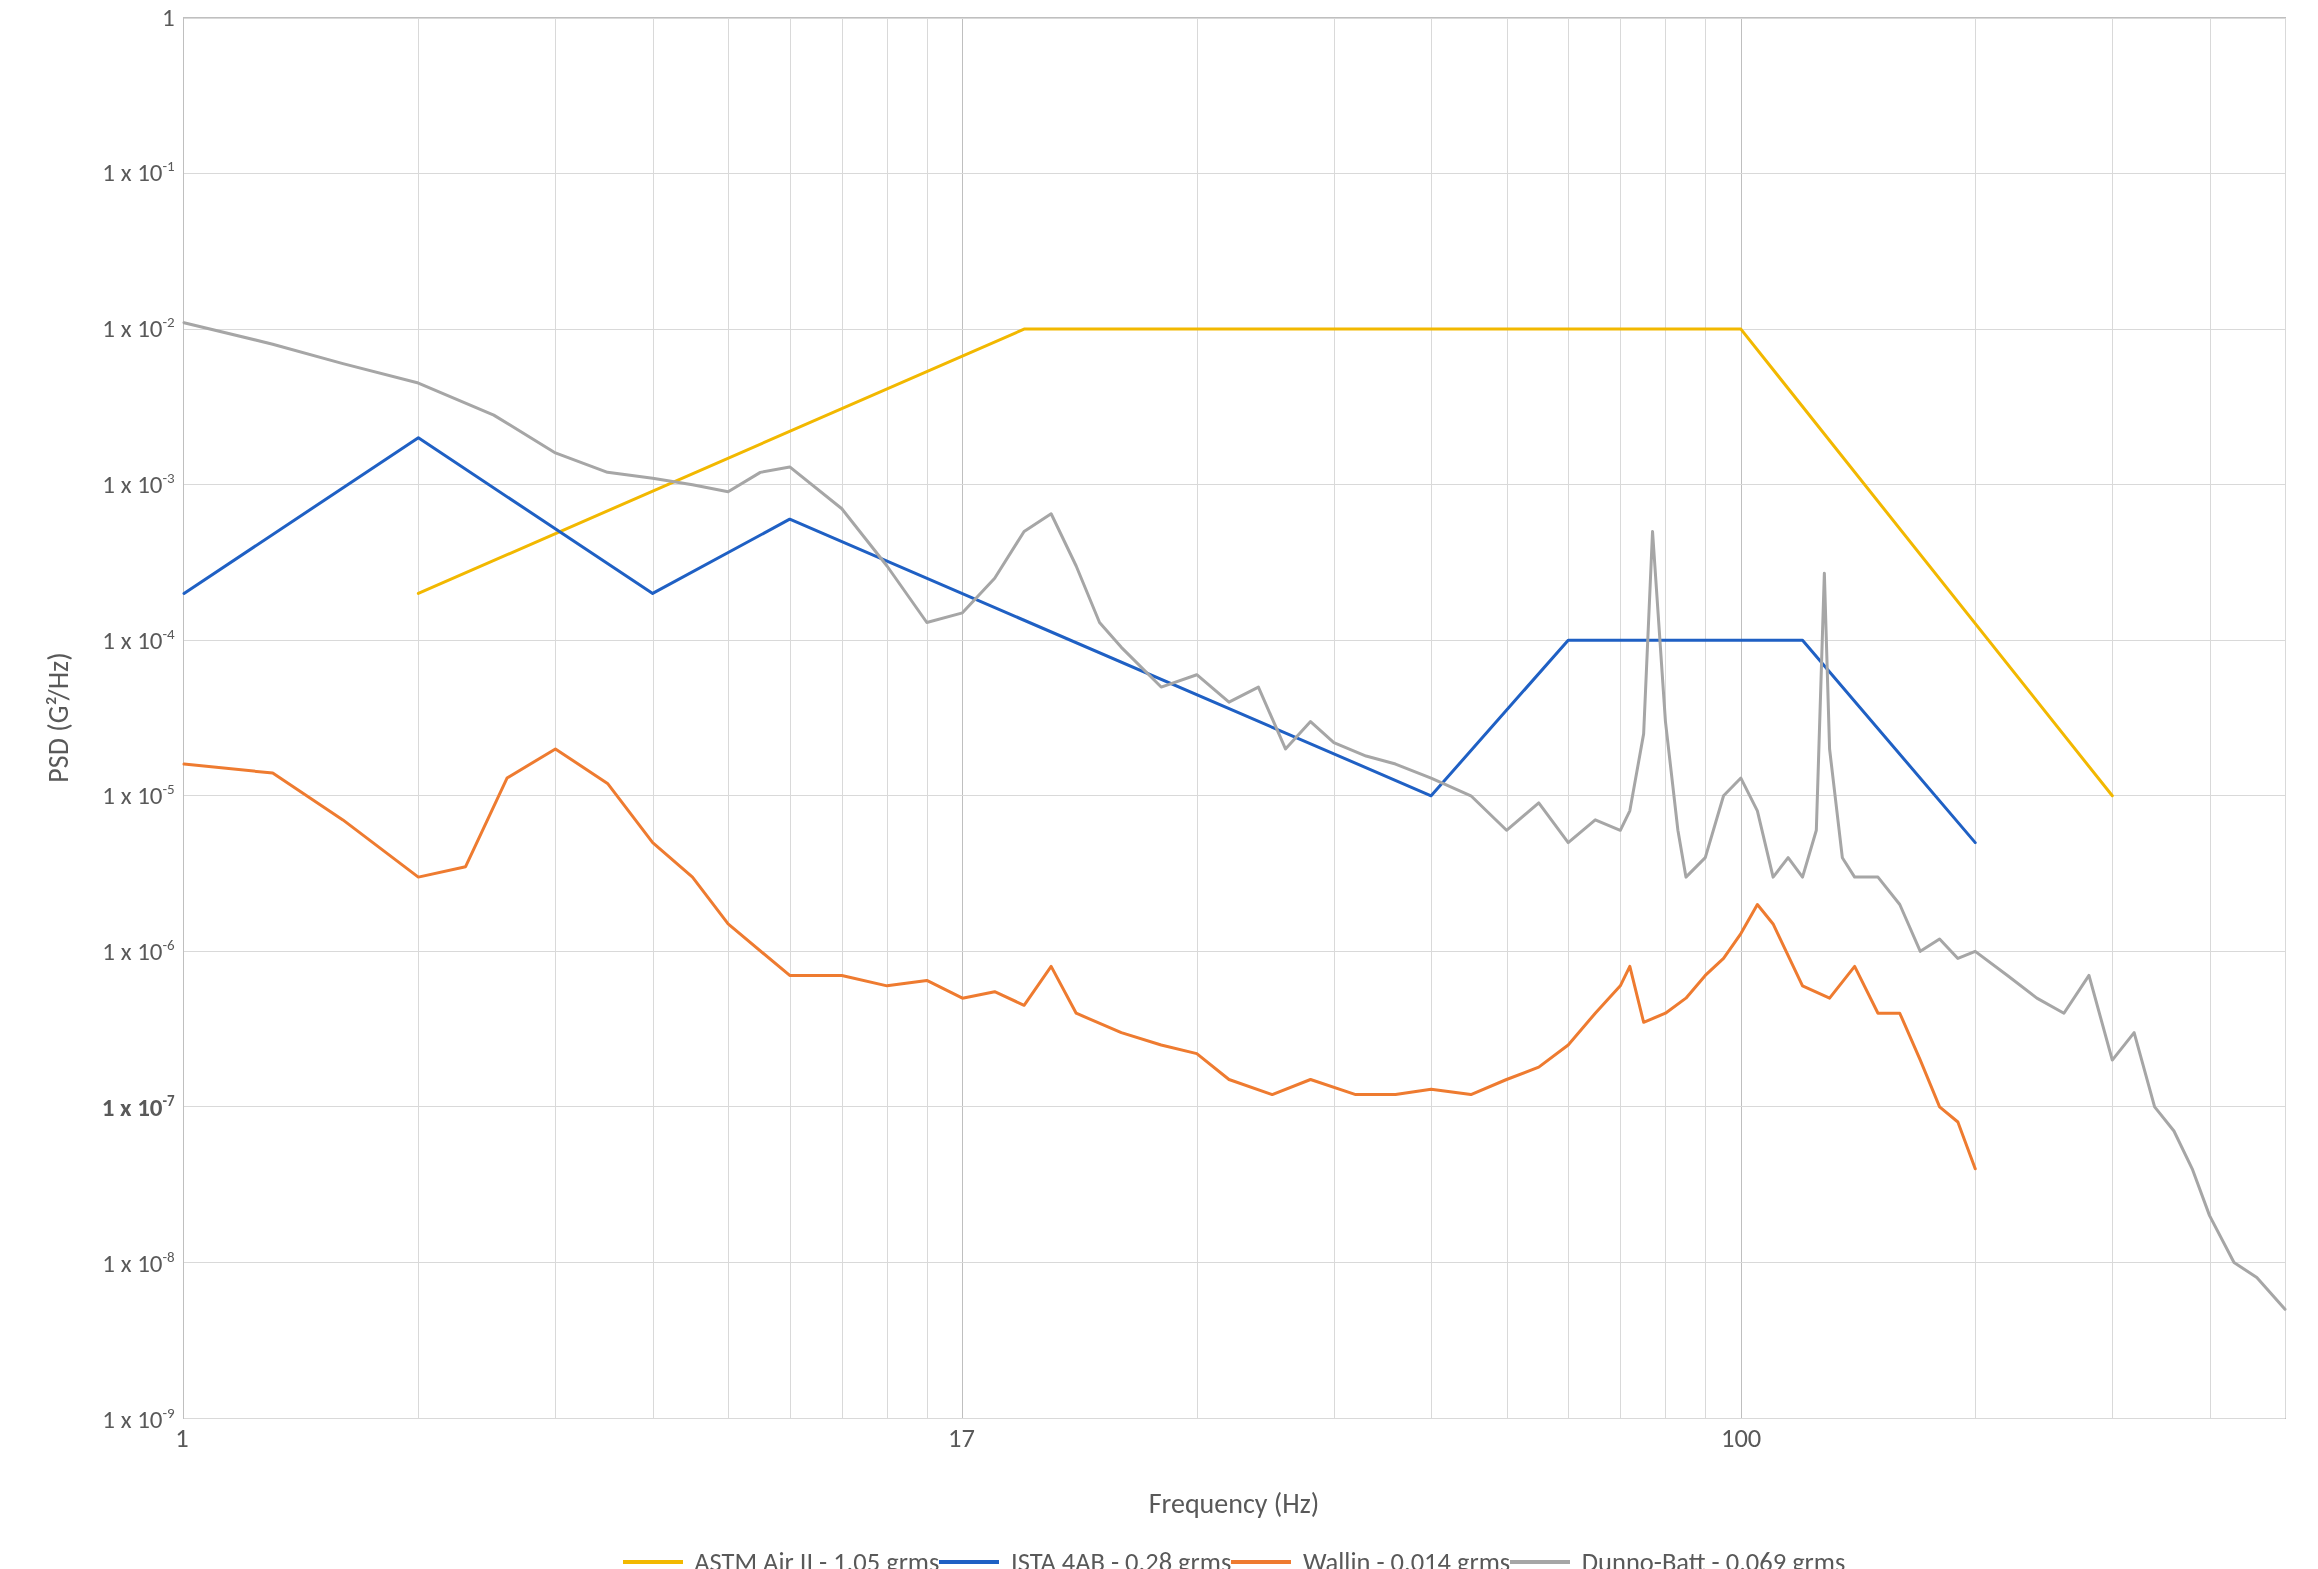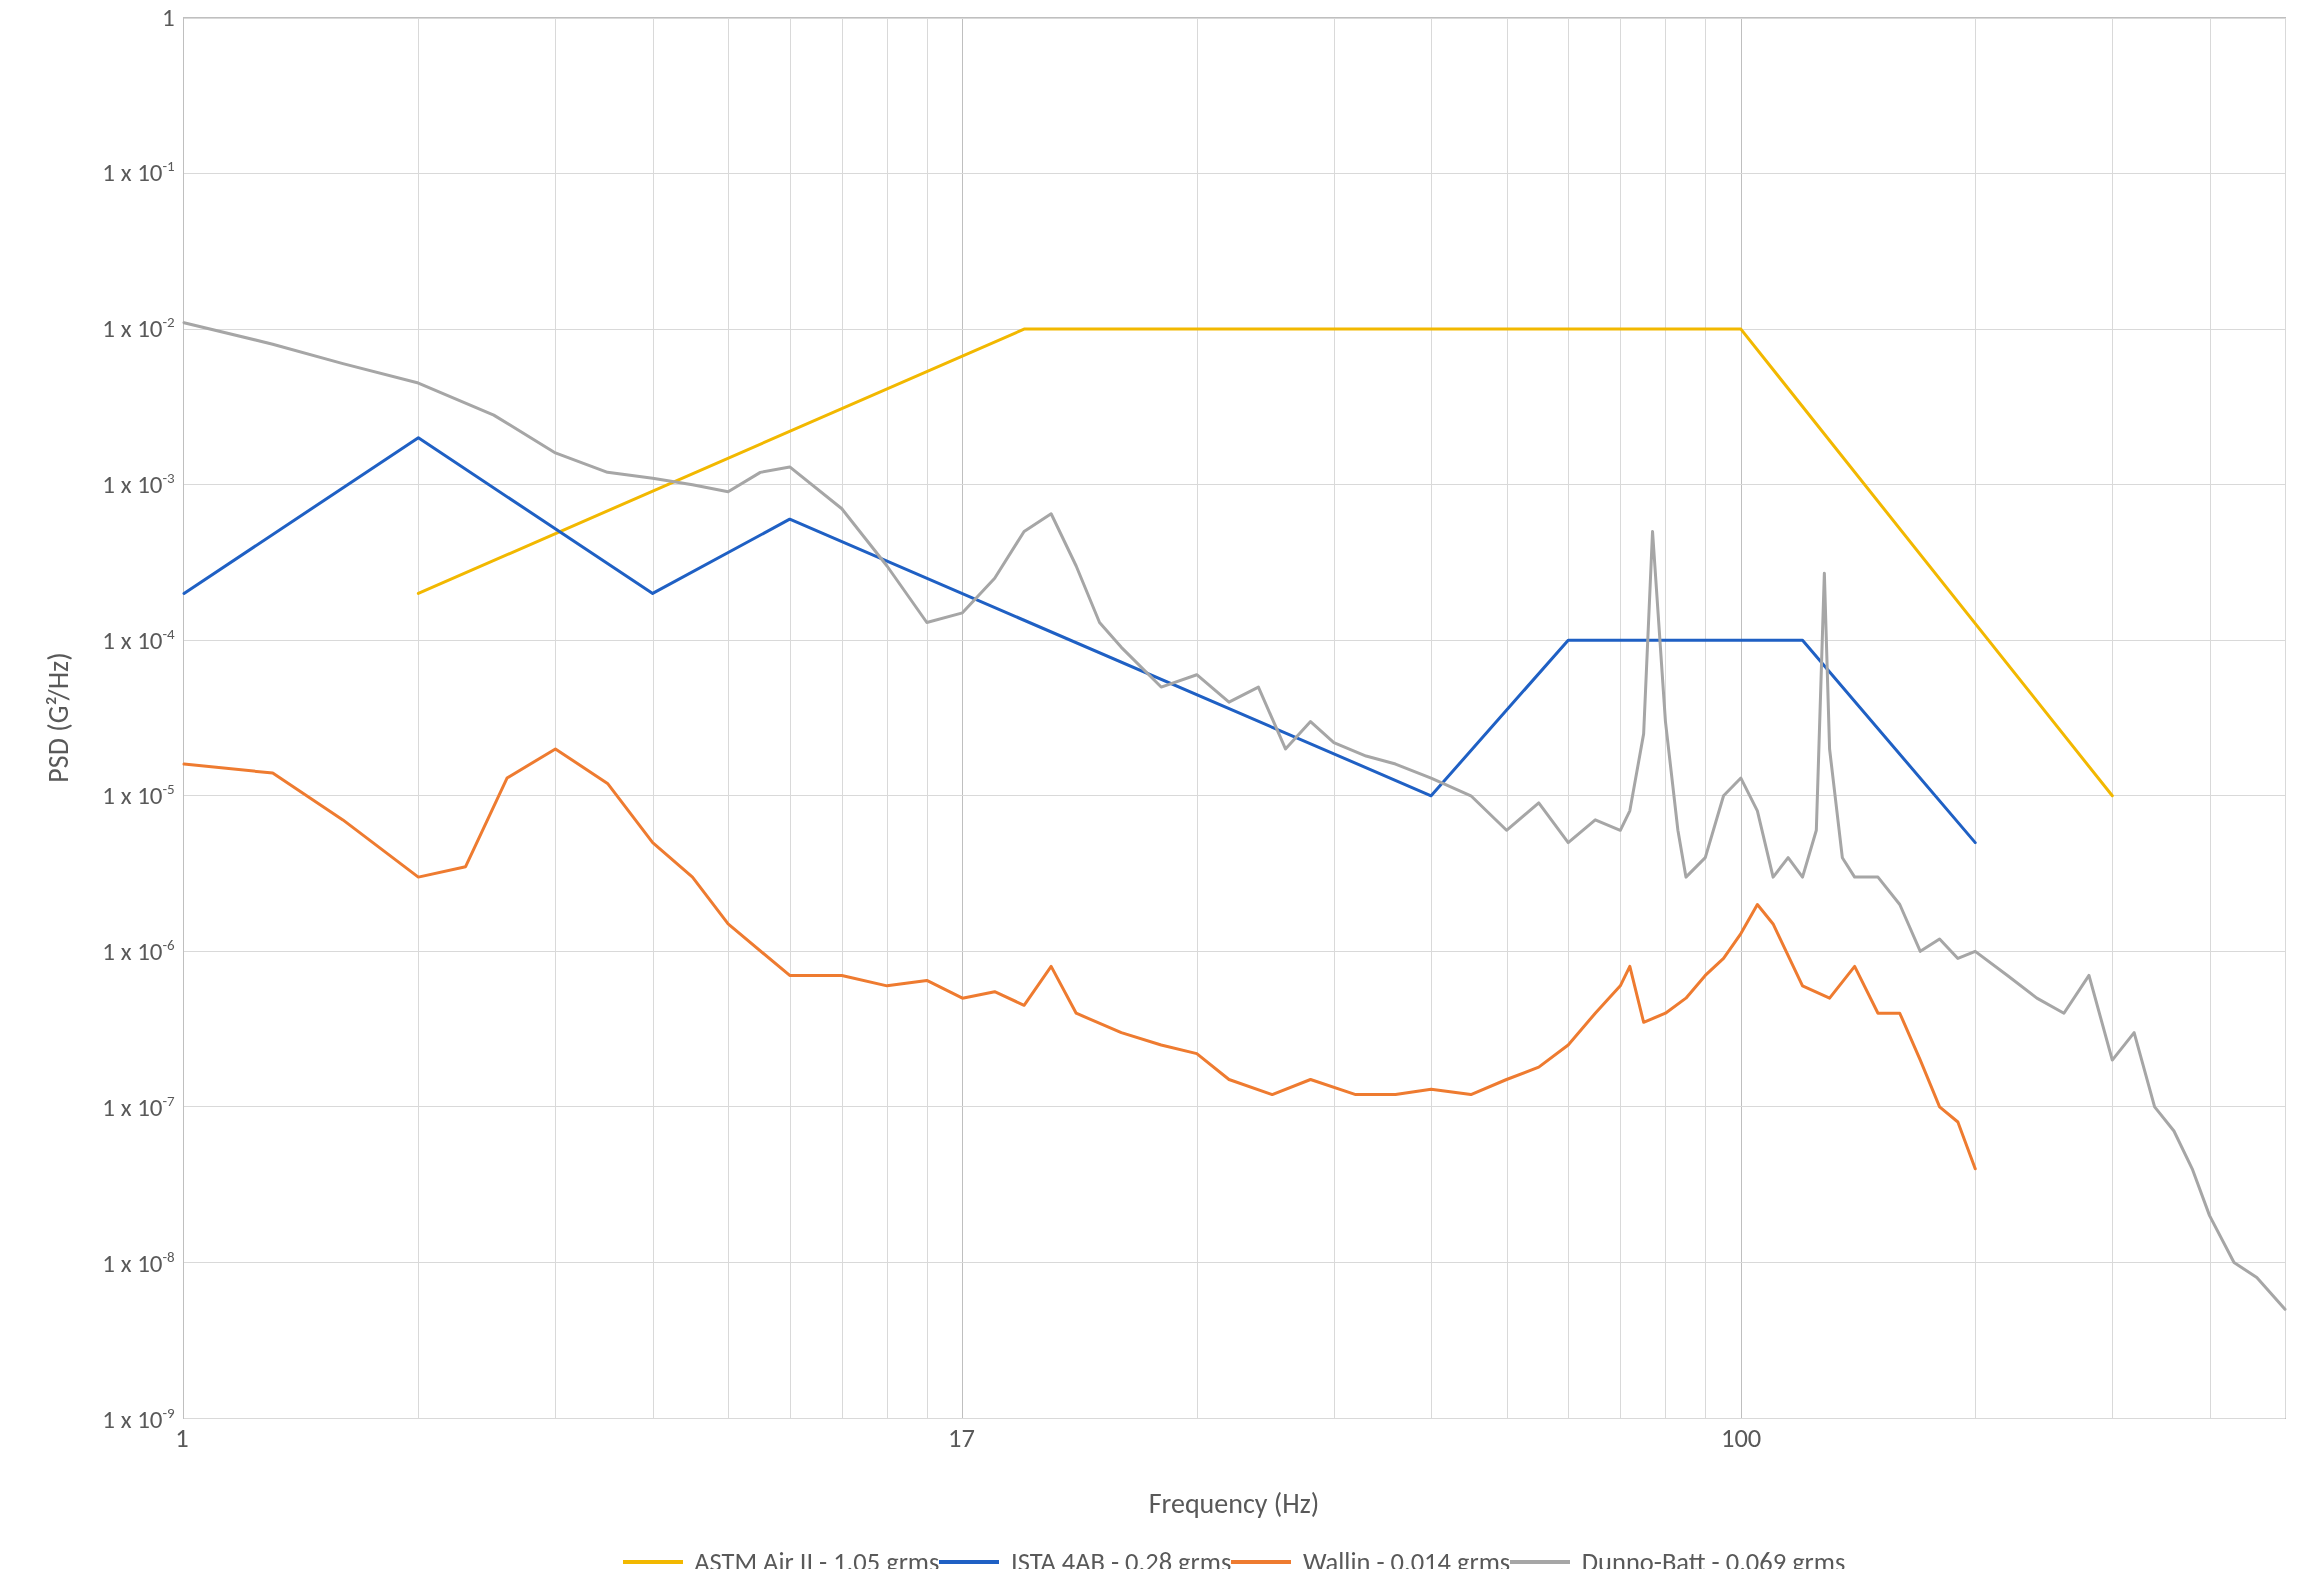--- a/index.html
+++ b/index.html
@@ -41,21 +41,21 @@
 <div class="wrap">
   <div class="plot-row">
     <div class="ylabel-col">
       <div class="ylabel">
         <span>PSD (G²/Hz)</span>
       </div>
     </div>
     <div class="yticks-col" id="yticks">
         <div class="ytick" style="top: 100%;">1 x 10<sup>-9</sup></div>
         <div class="ytick" style="top: 88.8889%;">1 x 10<sup>-8</sup></div>
-        <div class="ytick" style="top: 77.7778%;">1 x 10<sup>-7</sup></div>
+        <div class="ytick" style="top: 77.7778%; font-weight: bold;">1 x 10<sup>-7</sup></div>
         <div class="ytick" style="top: 66.6667%;">1 x 10<sup>-6</sup></div>
         <div class="ytick" style="top: 55.5556%;">1 x 10<sup>-5</sup></div>
         <div class="ytick" style="top: 44.4444%;">1 x 10<sup>-4</sup></div>
         <div class="ytick" style="top: 33.3333%;">1 x 10<sup>-3</sup></div>
         <div class="ytick" style="top: 22.2222%;">1 x 10<sup>-2</sup></div>
         <div class="ytick" style="top: 11.1111%;">1 x 10<sup>-1</sup></div>
         <div class="ytick" style="top: 0%;">1</div>
       </div>
     <div class="plot" id="plot">
         <div class="gv" style="left: 100%;"></div>

